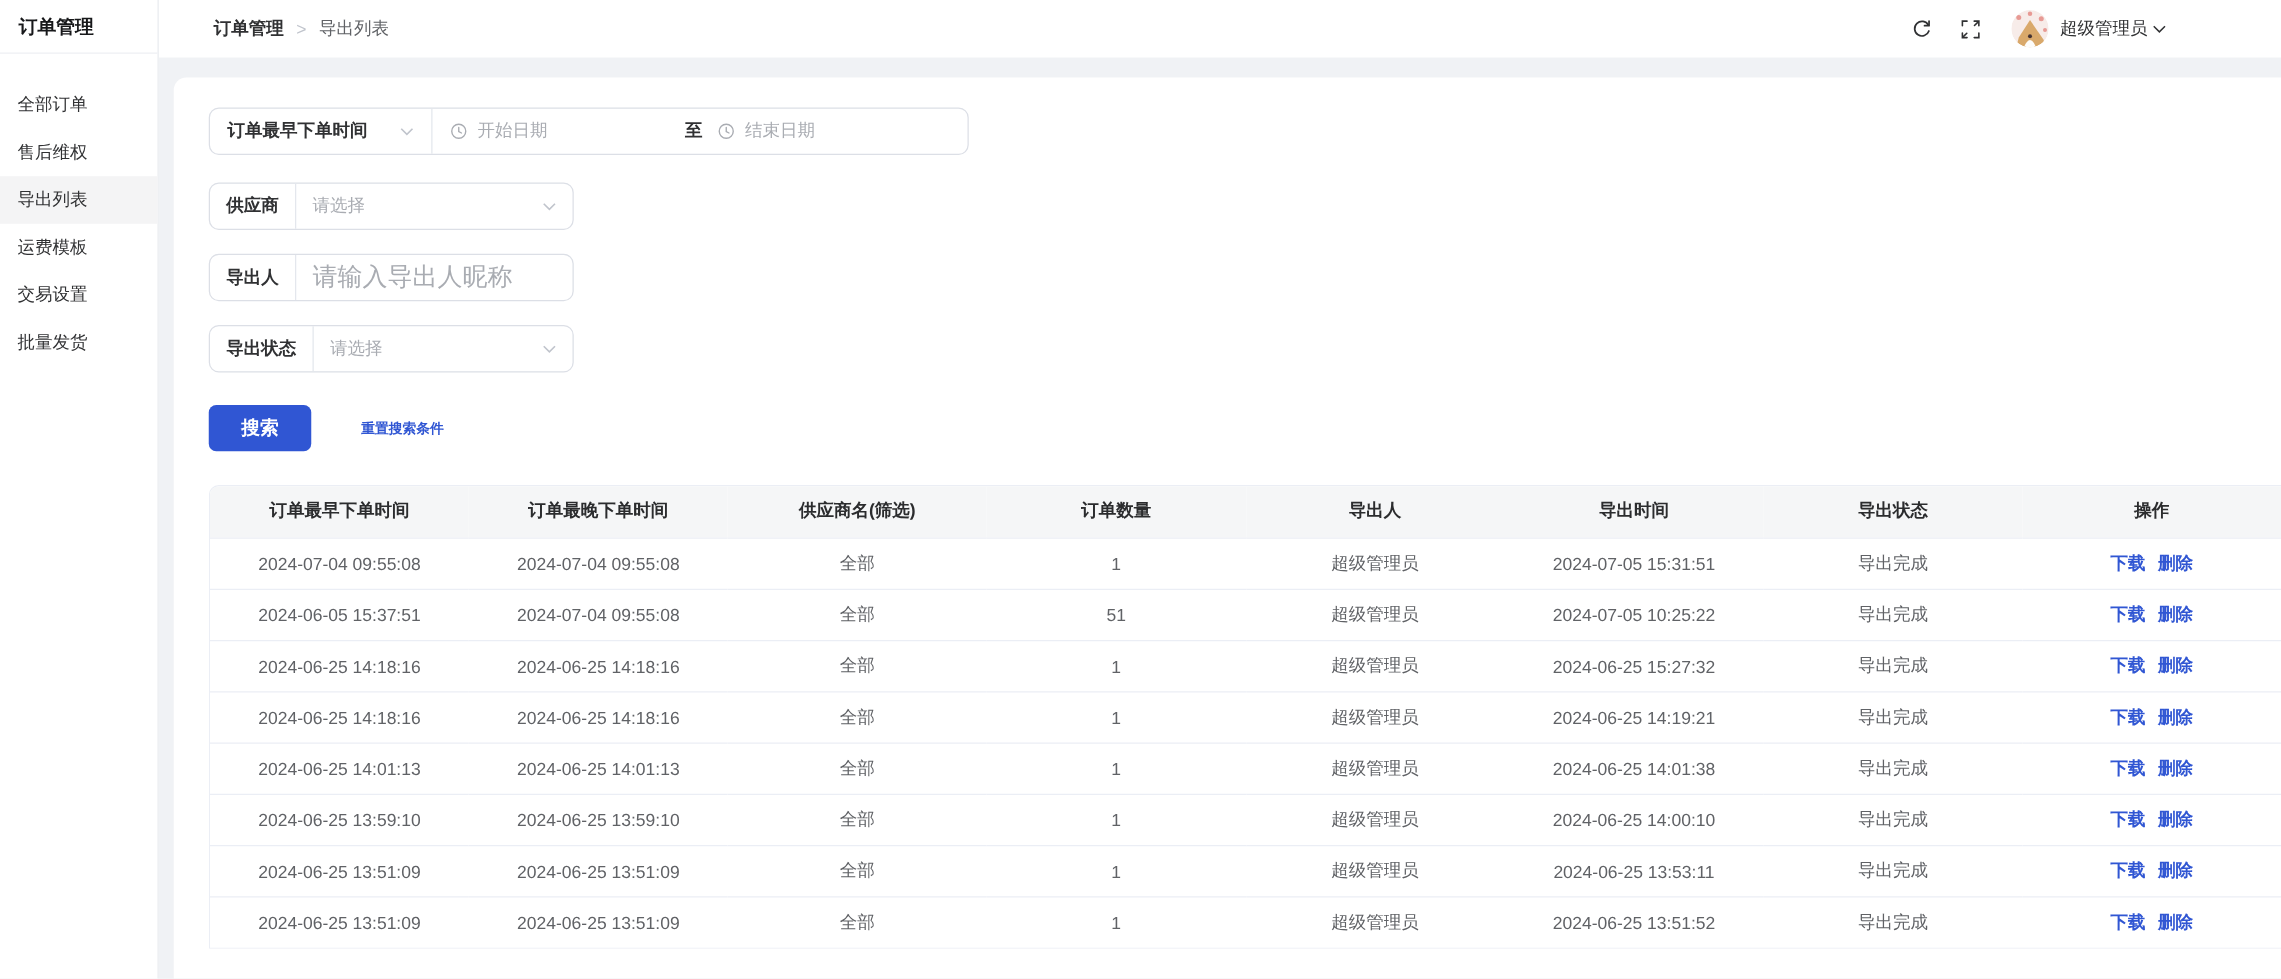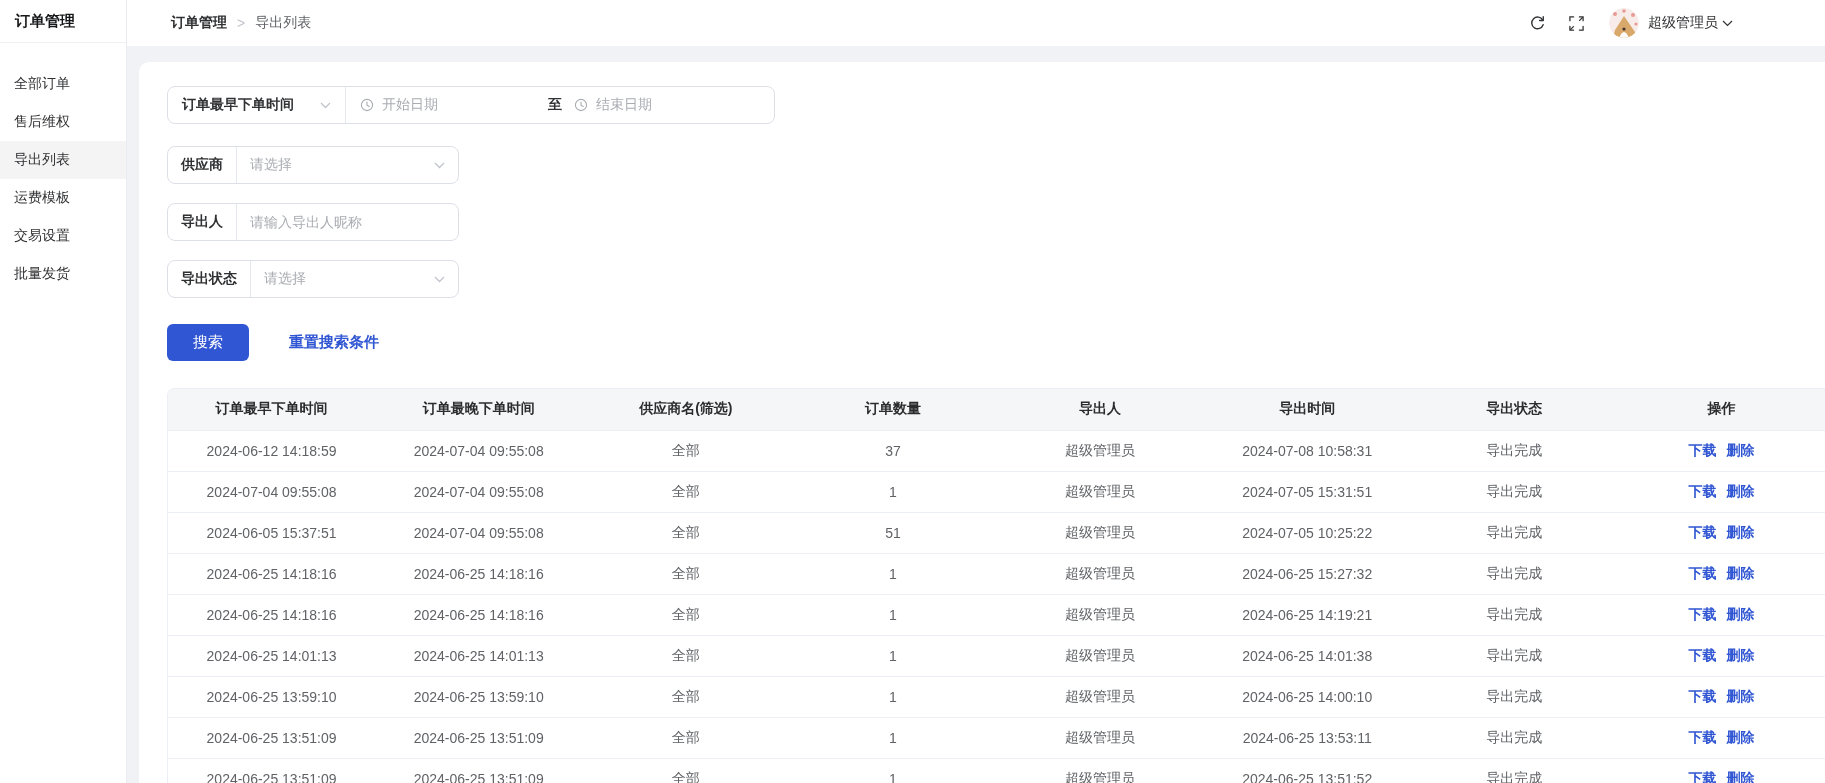--- a/index.html
+++ b/index.html
@@ -58,28 +58,28 @@
   .ph { color:#a9acb2; }
   .date-sep { font-weight:600; color:#303133; padding:0 12px 0 2px; }
 
   .filter-row2 { margin-top:22px; display:flex; gap:19px;flex-direction:column; }
   .fgroup { width:292px; height:38px; border:1px solid #dcdfe6; border-radius:8px;
     display:flex; align-items:center; background:#fff; }
   .fgroup-label { height:100%; display:flex; align-items:center; padding:0 13px;
     font-weight:600; color:#303133; border-right:1px solid #e4e7ed; white-space:nowrap; }
   .fgroup-field { flex:1; display:flex; align-items:center; justify-content:space-between;
     padding:0 13px; cursor:pointer; min-width:0; }
-  .fgroup-field input { border:none; outline:none; width:100%; font-size:14px;
+  .fgroup-field input { border:none; outline:none; width:100%; font-size:20px;
     font-family:inherit; color:#303133; background:transparent; }
   .fgroup-field input::placeholder { color:#a9acb2; }
 
   .actions-row { margin-top:26px; display:flex; align-items:center; }
   .btn-search { width:82px; height:37px; background:#3056d3; border:none; border-radius:6px;
-    color:#fff; font-size:15px; font-weight:400; cursor:pointer; font-family:inherit; }
-  .link-reset { margin-left:40px; color:#3056d3; font-size:15px; font-weight:600; }
+    color:#fff; font-size:15px; font-weight:700; cursor:pointer; font-family:inherit; }
+  .link-reset { margin-left:40px; color:#3056d3; font-size:11px; font-weight:600; }
 
   
   .table-wrap { margin-top:27px; border:1px solid #ebeef5; border-right:none;
     border-radius:8px 0 0 0; overflow:hidden; }
   table { width:100%; border-collapse:collapse; table-layout:fixed; }
   th { height:41px; background:#f5f6f7; font-size:14px; font-weight:600; color:#2b2c2e;
     text-align:center; white-space:nowrap; }
   td { height:41px; font-size:14px; color:#606266; text-align:center;
     border-top:1px solid #ebeef5; white-space:nowrap; }
   .tlink { color:#3056d3; font-weight:600; margin:0 5px; }
@@ -251,30 +251,20 @@
               <th>供应商名(筛选)</th>
               <th>订单数量</th>
               <th>导出人</th>
               <th>导出时间</th>
               <th>导出状态</th>
               <th>操作</th>
             </tr>
           </thead>
         <tbody>
             <tr>
-              <td>2024-06-12 14:18:59</td>
-              <td>2024-07-04 09:55:08</td>
-              <td>全部</td>
-              <td>37</td>
-              <td>超级管理员</td>
-              <td>2024-07-08 10:58:31</td>
-              <td>导出完成</td>
-              <td><a class="tlink">下载</a><a class="tlink">删除</a></td>
-            </tr>
-            <tr>
               <td>2024-07-04 09:55:08</td>
               <td>2024-07-04 09:55:08</td>
               <td>全部</td>
               <td>1</td>
               <td>超级管理员</td>
               <td>2024-07-05 15:31:51</td>
               <td>导出完成</td>
               <td><a class="tlink">下载</a><a class="tlink">删除</a></td>
             </tr>
             <tr>

